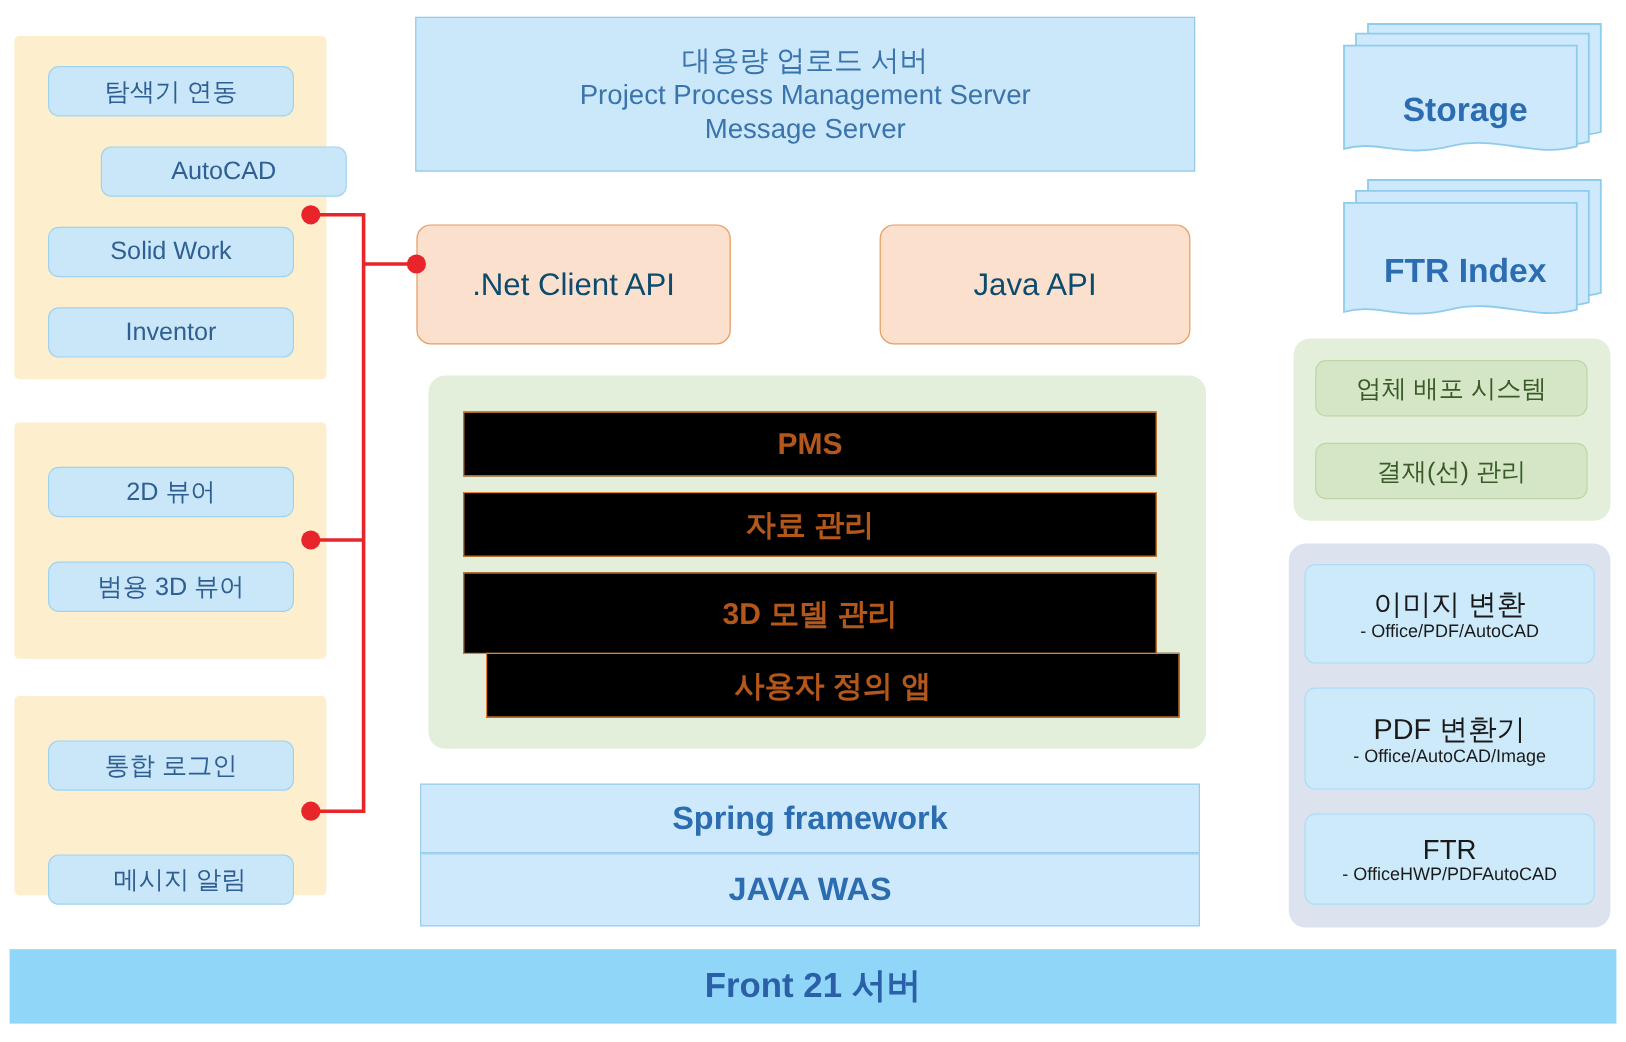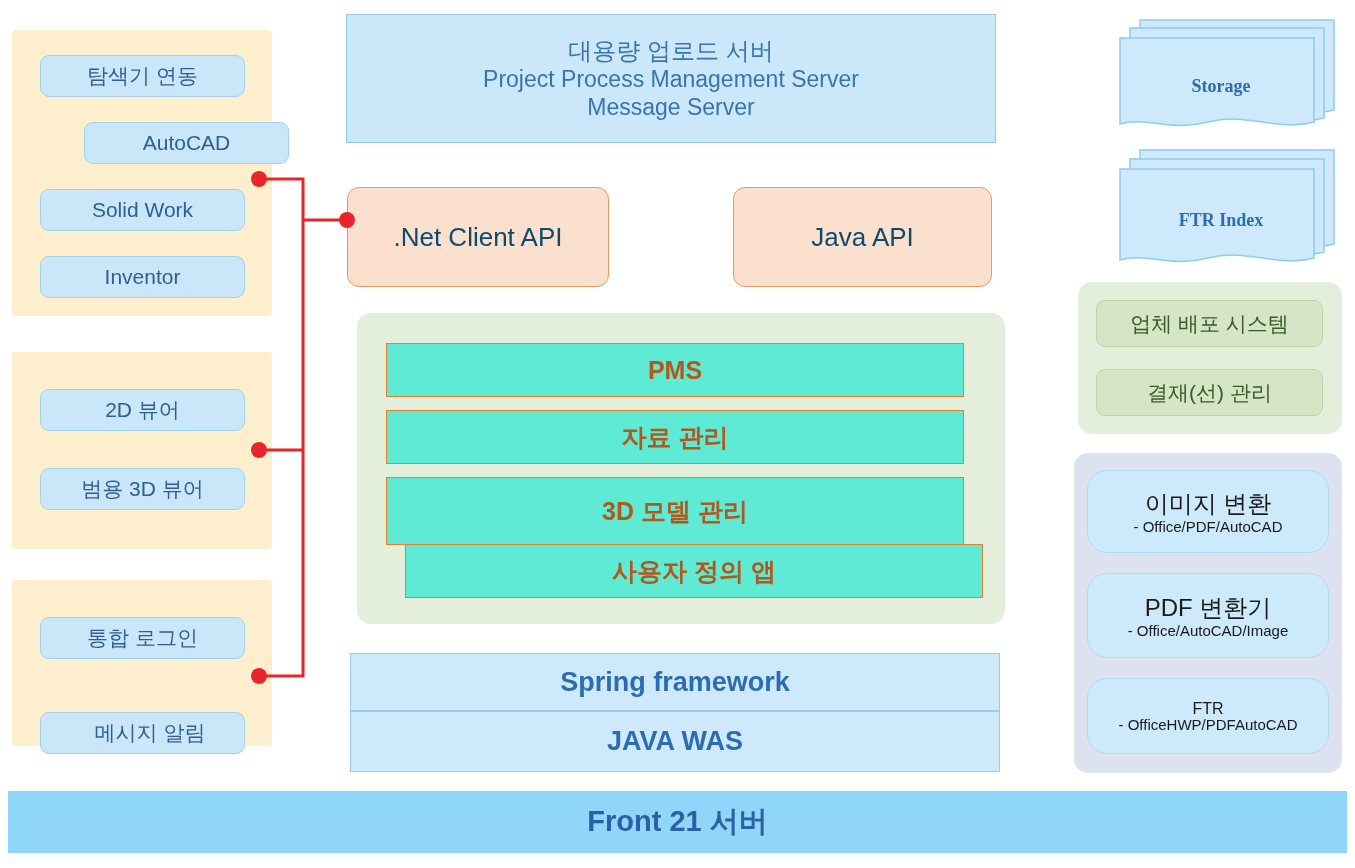--- a/index.html
+++ b/index.html
@@ -51,40 +51,40 @@
     background: #C9E7F9;
     border: 1px solid #9ED4EF;
     border-radius: 9px;
     color: #2E5E92;
     font-size: 21px;
     font-weight: 400;
   }
   .box-blue-soft {
     background: #CDEAFB;
     border: 1px solid #AEDCF5;
-    border-radius: 20px;
+    border-radius: 9px;
     color: #1a1a1a;
   }
   .box-greenitem {
     background: #D4E6C6;
     border: 1px solid #BBD7A8;
     border-radius: 9px;
     color: #3A5A28;
     font-size: 21px;
   }
   .box-peach {
     background: #FBE0CD;
     border: 1px solid #E79B5E;
     border-radius: 12px;
     color: #0c4a6e;
     font-size: 26px;
     margin-top: 16px;
   }
   .box-orange {
-    background: #5eead4;
+    background: #000000;
     border: 1px solid #E0822E;
     color: #B4571A;
     font-size: 25px;
     font-weight: bold;
   }
 
   .server-banner {
     position: absolute;
     box-sizing: border-box;
     background: #CBE8FA;
@@ -125,40 +125,39 @@
   }
 
   
   .docstack { position: absolute; }
   .docstack svg { display: block; }
   .docstack .doclabel {
     position: absolute;
     left: 0; right: 0;
     text-align: center;
     color: #2C6CB0;
-    font-size: 18px;
+    font-size: 28px;
     font-weight: bold;
     pointer-events: none;
-    font-family: Liberation Serif, serif;
   }
 
   
   #connectors {
     position: absolute;
     left: 0; top: 0;
     width: 1355px;
     height: 868px;
     pointer-events: none;
   }
 
   
   .t-main { display: block; }
   .t-sub  { display: block; font-size: 15px; margin-top: -2px; }
   .ttl-24 { font-size: 24px; }
-  .ttl-23 { font-size: 16px; }
+  .ttl-23 { font-size: 23px; }
 </style>
 </head>
 <body>
 
 <div id="canvas">
 
   <div class="group group-yellow" style="left:12px; top:30px; width:260px; height:286px;">
     <div class="box box-blue" style="left:28px; top:25px; width:205px; height:42px;">
       <span>탐색기 연동</span>
     </div>

